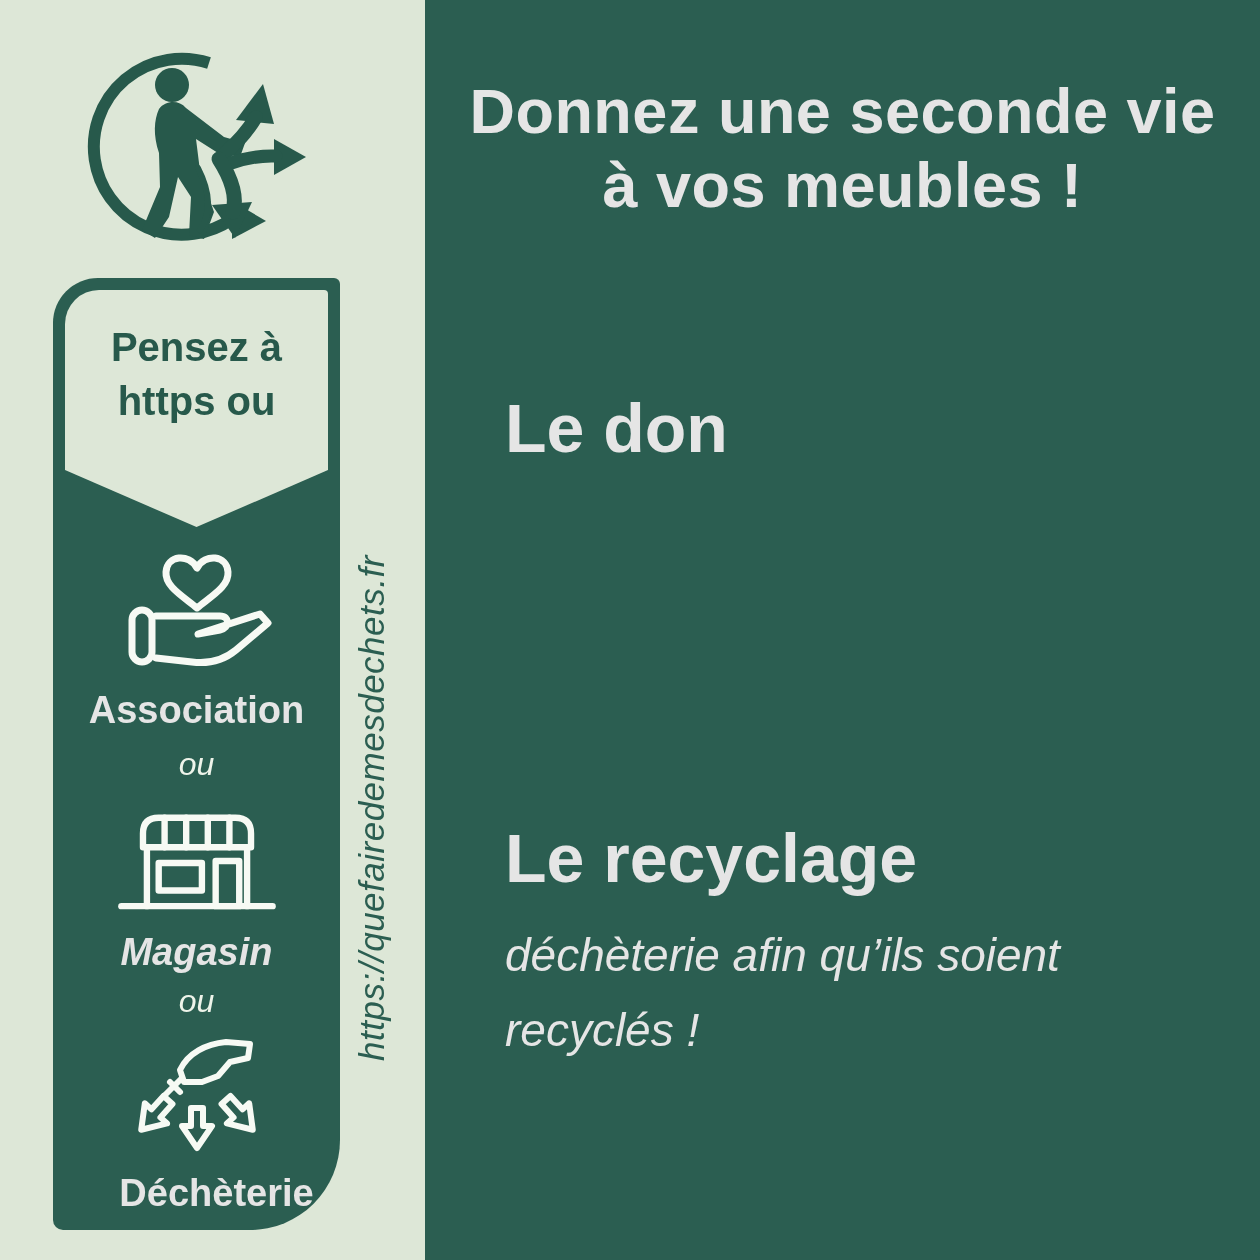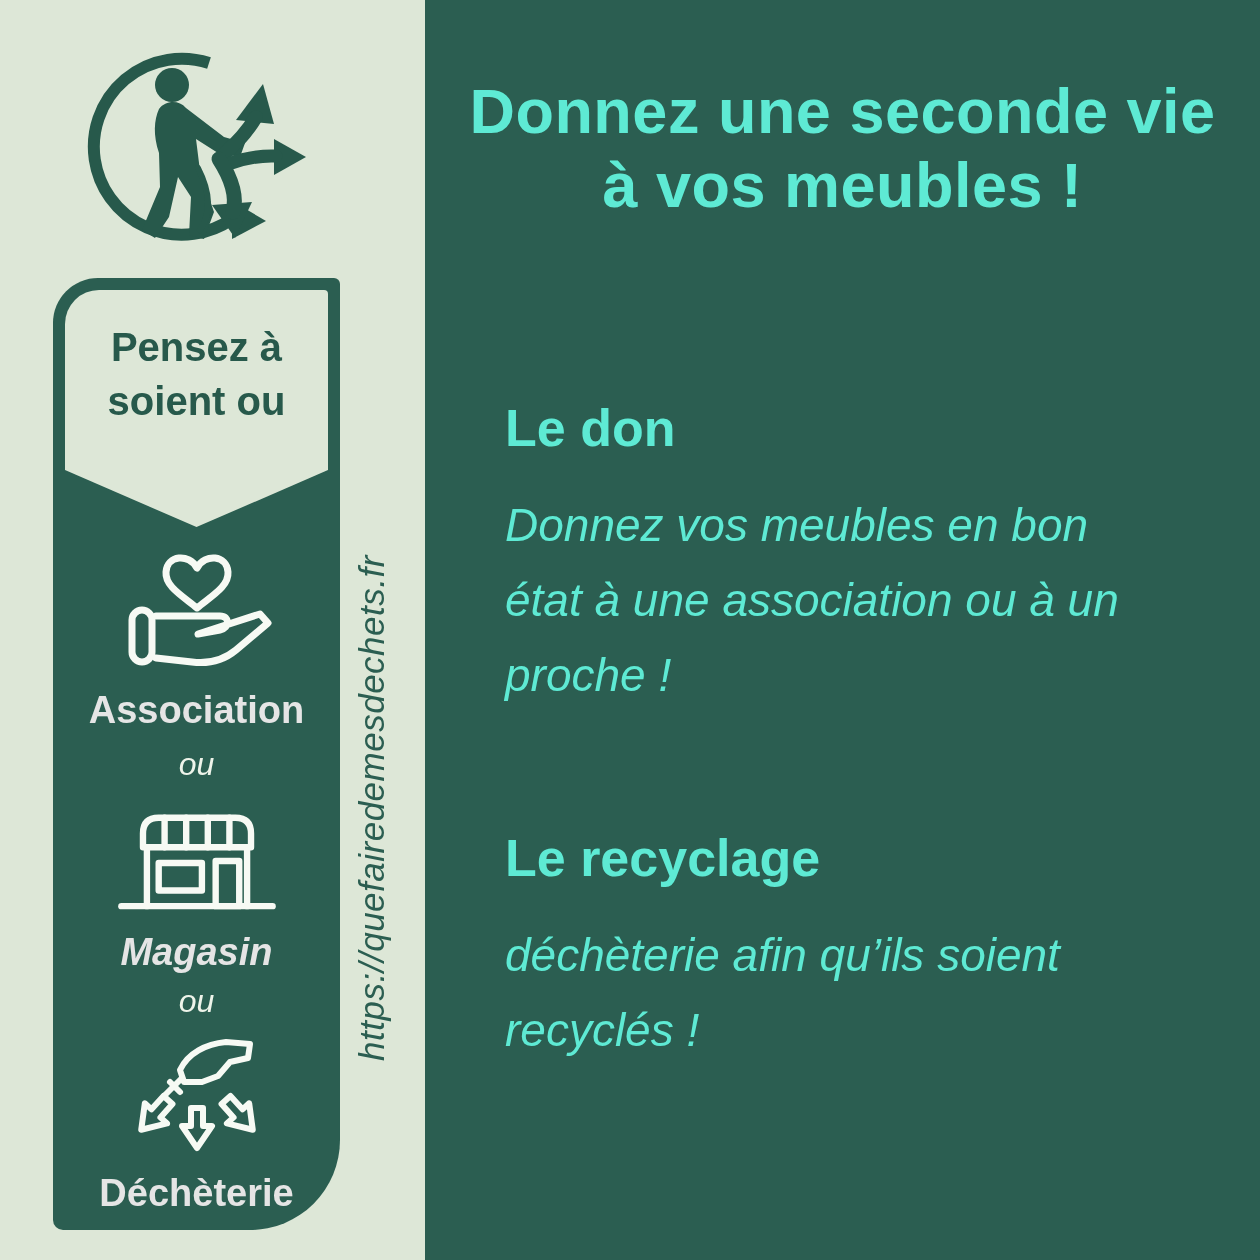--- a/index.html
+++ b/index.html
@@ -7,31 +7,31 @@
   .canvas{
     position:relative;
     width:1260px;height:1260px;
     background:#dde7d7;
     overflow:hidden;
     font-family:"Liberation Sans", sans-serif;
   }
   
   .right-panel{
     position:absolute;left:425px;top:0;width:835px;height:1260px;
-    background:#2b5e51;color:#5eead4;
+    background:#2b5e51;color:#e5e5e5;
   }
   .main-title{
     position:absolute;top:74px;left:0;width:100%;
     text-align:center;font-weight:bold;font-size:63px;line-height:74px;
     letter-spacing:.5px;
   }
   .section{position:absolute;left:80px;right:40px;}
   .section-don{top:396px;}
   .section-recyclage{top:803px;margin-top:23px;}
-  .section-heading{font-weight:bold;font-size:52px;line-height:64px;margin-bottom:28px;}
+  .section-heading{font-weight:bold;font-size:68px;line-height:64px;margin-bottom:28px;}
   .section-body{font-style:italic;font-size:46px;line-height:75px;font-weight:400;}
   
   .triman{position:absolute;left:86px;top:40px;}
   
   .badge{
     position:absolute;left:53px;top:278px;width:287px;height:952px;
     background:#2b5e51;
     border-radius:45px 6px 90px 10px;
   }
   .pennant{
@@ -46,21 +46,21 @@
   .option-icon{position:absolute;left:50%;transform:translateX(-50%);}
   .icon-association{top:272px;}
   .icon-magasin{top:528px;}
   .icon-decheterie{top:756px;}
   .option-label{
     position:absolute;left:0;width:100%;text-align:center;
     color:#e5e5e5;font-weight:bold;font-size:38px;line-height:44px;
   }
   .label-association{top:410px;}
   .label-magasin{top:652px;font-style:italic;}
-  .label-decheterie{top:893px;}
+  .label-decheterie{top:893px;margin-left:20px;}
   .or-label{
     position:absolute;left:0;width:100%;text-align:center;
     color:#eef4ea;font-style:italic;font-size:32px;line-height:32px;
   }
   .or-1{top:470px;}
   .or-2{top:707px;}
   
   .website-url{
     position:absolute;left:372px;top:808px;width:640px;height:50px;
     transform:translate(-50%,-50%) rotate(-90deg);
@@ -91,21 +91,21 @@
       <path d="M138 114 Q158 97 170 77" stroke-width="14"></path>
       <path d="M142 124 Q168 115 190 116" stroke-width="13"></path>
       <path d="M133 119 Q153 150 147 172" stroke-width="15"></path>
       <path d="M112 128 Q131 165 114 190" stroke-width="6"></path>
     </g>
   </svg>
 
   <div class="badge">
     <div class="pennant">
       <div>Pensez à</div>
-      <div>soient ou</div>
+      <div>https ou</div>
     </div>
 
     <svg class="option-icon icon-association" width="150" height="122" viewBox="0 0 150 122" aria-hidden="true">
       <g fill="none" stroke="#f7faf4" stroke-width="7" stroke-linecap="round" stroke-linejoin="round">
         <path d="M75 18 C67 3 45 5 44 22 C43 36 59 45 75 58 C91 45 107 36 106 22 C105 5 83 3 75 18 Z"></path>
         <rect x="10" y="60" width="20" height="52" rx="10"></rect>
         <path d="M34 66 L98 66 C108 66 108 78 98 80 L76 84 L138 64 L146 73 L114 100 C102 110 86 114 70 112 L34 108"></path>
       </g>
     </svg>
     <div class="option-label label-association">Association</div>
@@ -146,25 +146,20 @@
   <div class="website-url">https://quefairedemesdechets.fr</div>
 
   <div class="right-panel">
     <div class="main-title">
       <div>Donnez une seconde vie</div>
       <div>à vos meubles !</div>
     </div>
 
     <div class="section section-don">
       <div class="section-heading">Le don</div>
-      <div class="section-body">
-        <div>Donnez vos meubles en bon</div>
-        <div>état à une association ou à un</div>
-        <div>proche !</div>
-      </div>
     </div>
 
     <div class="section section-recyclage">
       <div class="section-heading">Le recyclage</div>
       <div class="section-body">
         <div>déchèterie afin qu’ils soient</div>
         <div>recyclés !</div>
       </div>
     </div>
   </div>

